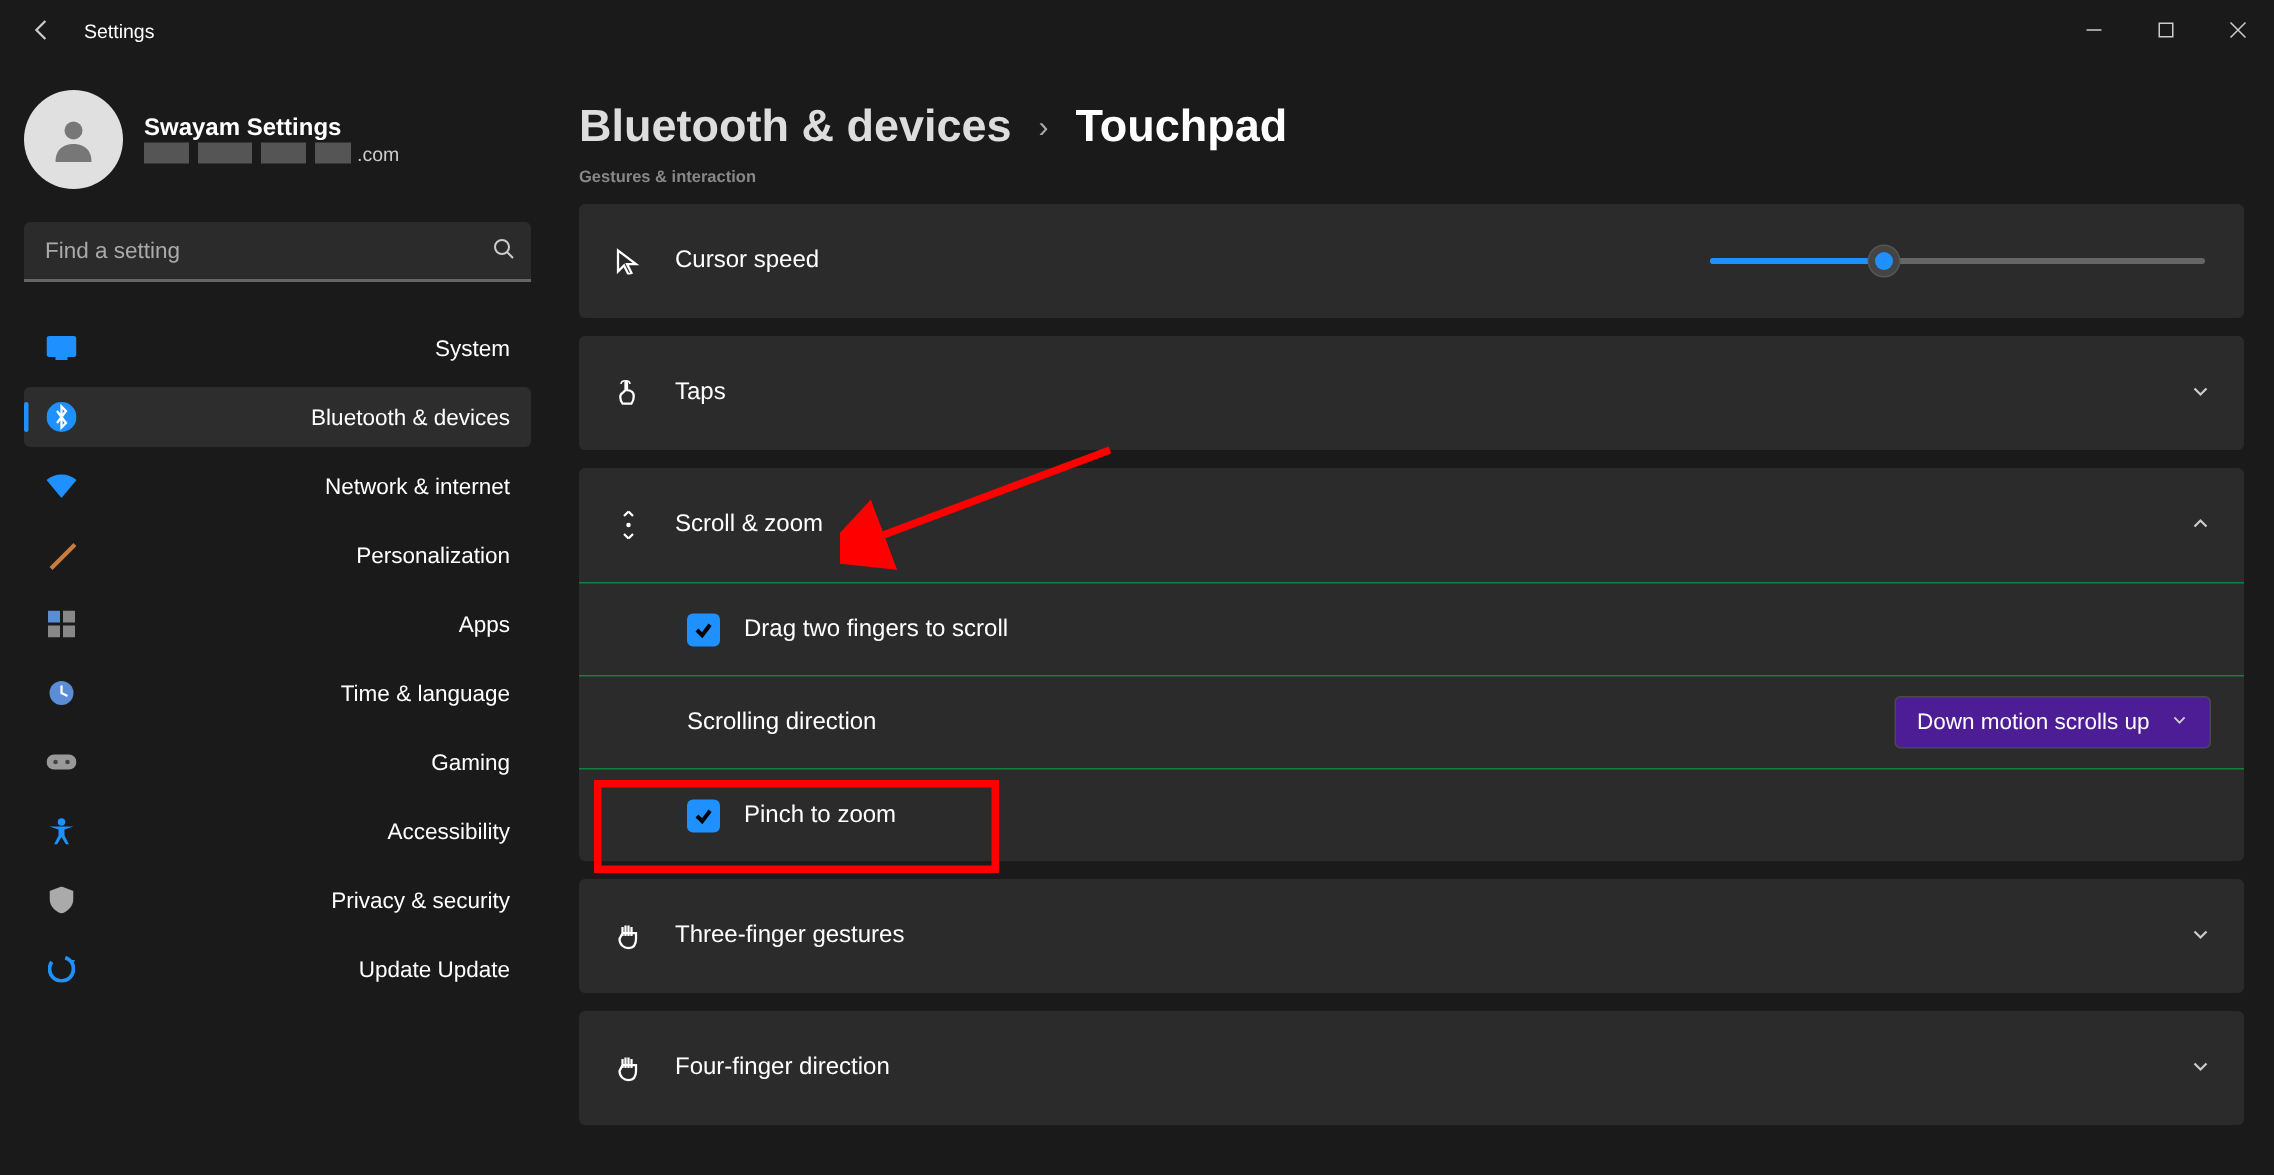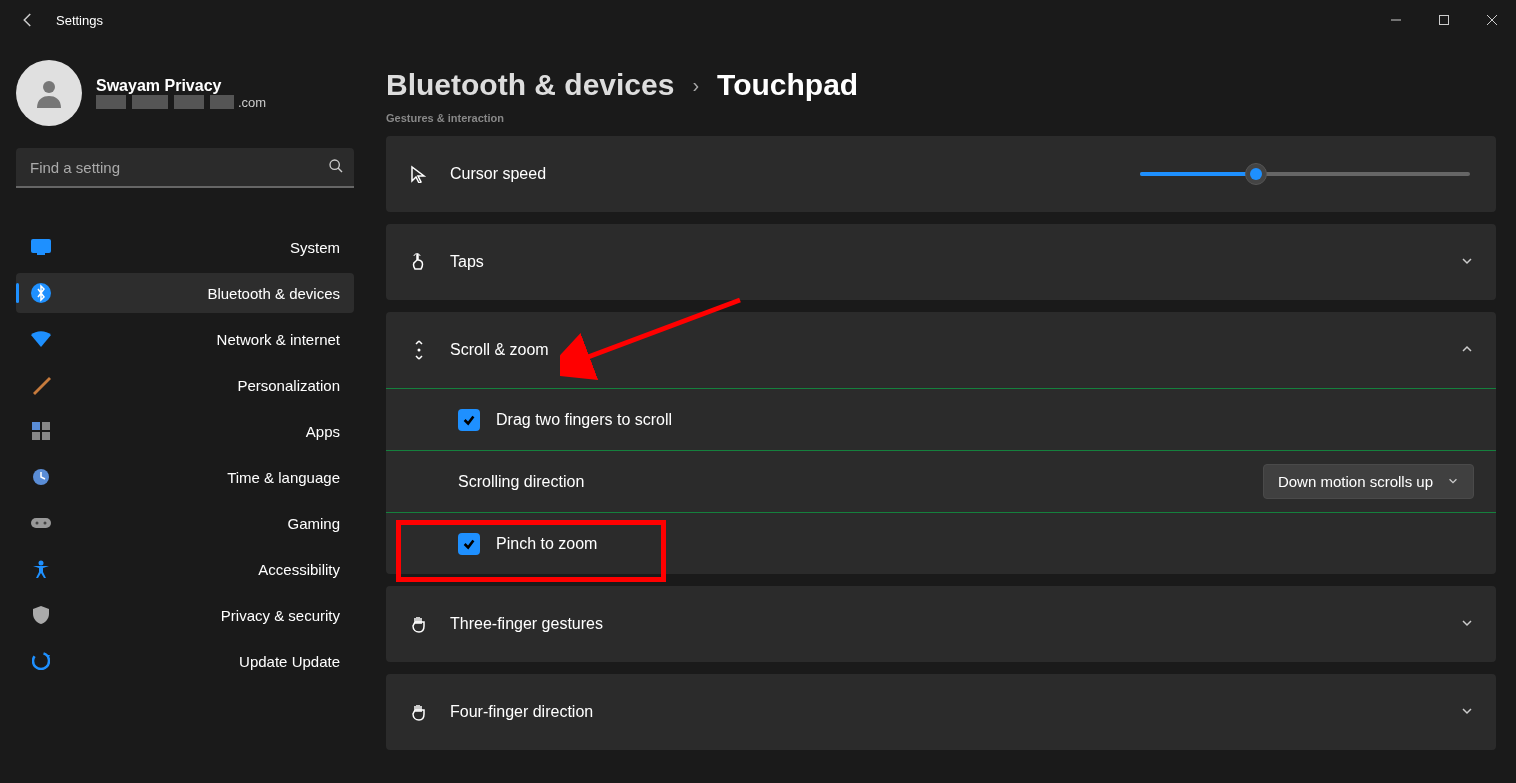--- a/index.html
+++ b/index.html
@@ -16,21 +16,21 @@
 
 .sidebar { width: 370px; padding: 20px 16px 16px 16px; }
 .profile { display: flex; align-items: center; margin-bottom: 22px; }
 .avatar { width: 66px; height: 66px; border-radius: 50%; background: #e0e0e0; display: flex; align-items: center; justify-content: center; margin-right: 14px; }
 .avatar svg { width: 36px; height: 36px; fill: #777; }
 .profile-text .name { font-size: 16px; font-weight: 600; }
 .profile-text .email { font-size: 13px; color: #ccc; display: flex; align-items: center; gap: 4px; }
 .blur { display: inline-flex; gap: 6px; }
 .blur span { display: inline-block; height: 14px; background: #555; }
 
-.search { position: relative; margin-bottom: 39px; }
+.search { position: relative; margin-bottom: 24px; }
 .search input { width: 100%; height: 40px; background: #2b2b2b; border: none; border-bottom: 2px solid #666; color: #fff; padding: 0 40px 0 14px; font-size: 15px; border-radius: 4px 4px 0 0; outline: none; }
 .search input::placeholder { color: #aaa; }
 .search .search-btn { position: absolute; right: 10px; top: 10px; color: #ccc; font-size: 16px; }
 
 .nav { display: flex; flex-direction: column; gap: 6px; }
 .nav-item { display: flex; align-items: center; height: 40px; padding: 0 14px; border-radius: 4px; cursor: pointer; position: relative; justify-content: space-between; }
 .nav-item.active { background: #2d2d2d; }
 .nav-item.active::before { content: ""; position: absolute; left: 0; top: 10px; bottom: 10px; width: 3px; background: #1e90ff; border-radius: 2px; }
 .nav-item .icon { width: 22px; height: 22px; margin-right: 18px; display: flex; align-items: center; justify-content: center; }
 .nav-item .label { font-size: 15px; color: #fff; }
@@ -54,21 +54,21 @@
 .slider-track { position: relative; width: 100%; height: 4px; background: #666; border-radius: 2px; }
 .slider-fill { position: absolute; left: 0; top: 0; bottom: 0; width: 35%; background: #1e90ff; border-radius: 2px; }
 .slider-thumb { position: absolute; left: 35%; top: 50%; transform: translate(-50%, -50%); width: 22px; height: 22px; border-radius: 50%; background: #444; border: 1px solid #555; display: flex; align-items: center; justify-content: center; }
 .slider-thumb::after { content: ""; width: 12px; height: 12px; border-radius: 50%; background: #1e90ff; }
 
 .sub-row { display: flex; align-items: center; height: 62px; padding: 0 22px 0 72px; border-top: 1px solid #15803d; }
 .checkbox { width: 22px; height: 22px; border-radius: 4px; background: #1e90ff; display: flex; align-items: center; justify-content: center; margin-right: 16px; cursor: pointer; flex-shrink: 0; }
 .checkbox svg { width: 14px; height: 14px; stroke: #000; stroke-width: 3; fill: none; }
 .sub-label { font-size: 16px; flex: 1; }
 
-.dropdown { background: #404040; border: 1px solid #4a4a4a; border-radius: 4px; padding: 8px 14px; display: flex; align-items: center; gap: 14px; cursor: pointer; font-size: 15px; justify-content: center; }
+.dropdown { background: #4c1d95; border: 1px solid #4a4a4a; border-radius: 4px; padding: 8px 14px; display: flex; align-items: center; gap: 14px; cursor: pointer; font-size: 15px; justify-content: center; }
 .dropdown .dd-chev { font-size: 11px; color: #ccc; }
 
 .highlight-box { position: absolute; border: 5px solid #ff0000; pointer-events: none; z-index: 5; }
 .arrow { position: absolute; z-index: 5; pointer-events: none; }
 </style>
 </head>
 <body>
 
 <div class="titlebar">
   <div class="back">
@@ -99,21 +99,21 @@
 <div class="layout">
   <div class="sidebar">
     <div class="profile">
       <div class="avatar">
         <svg viewBox="0 0 24 24">
             <circle cx="12" cy="8" r="4"></circle>
             <path d="M4 22 C4 16 8 14 12 14 C16 14 20 16 20 22 Z"></path>
           </svg>
       </div>
       <div class="profile-text">
-        <div class="name">Swayam Privacy</div>
+        <div class="name">Swayam Settings</div>
         <div class="email">
           <span class="blur">
               <span style="width:30px"></span>
               <span style="width:36px"></span>
               <span style="width:30px"></span>
               <span style="width:24px"></span>
             </span>
           <span>.com</span>
         </div>
       </div>

